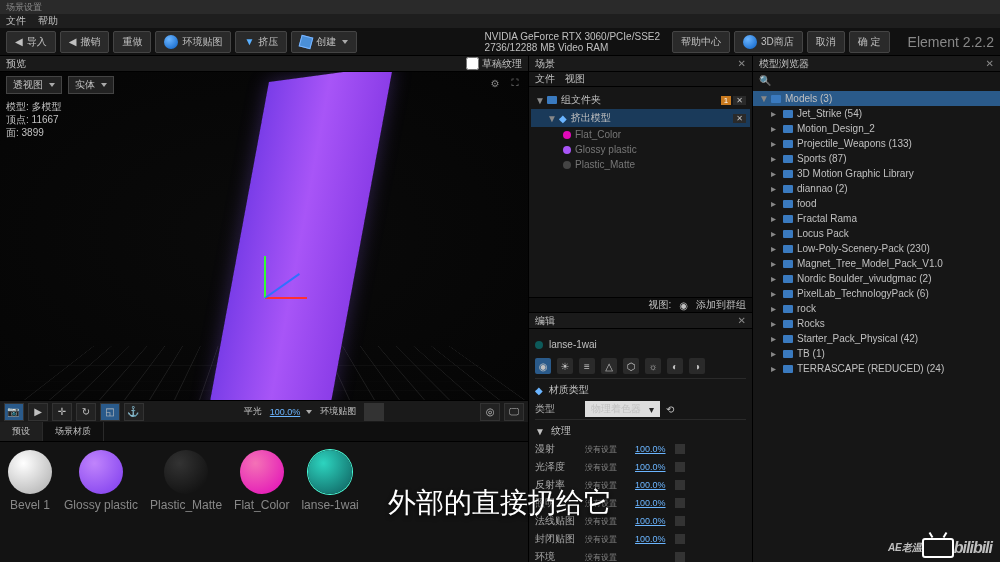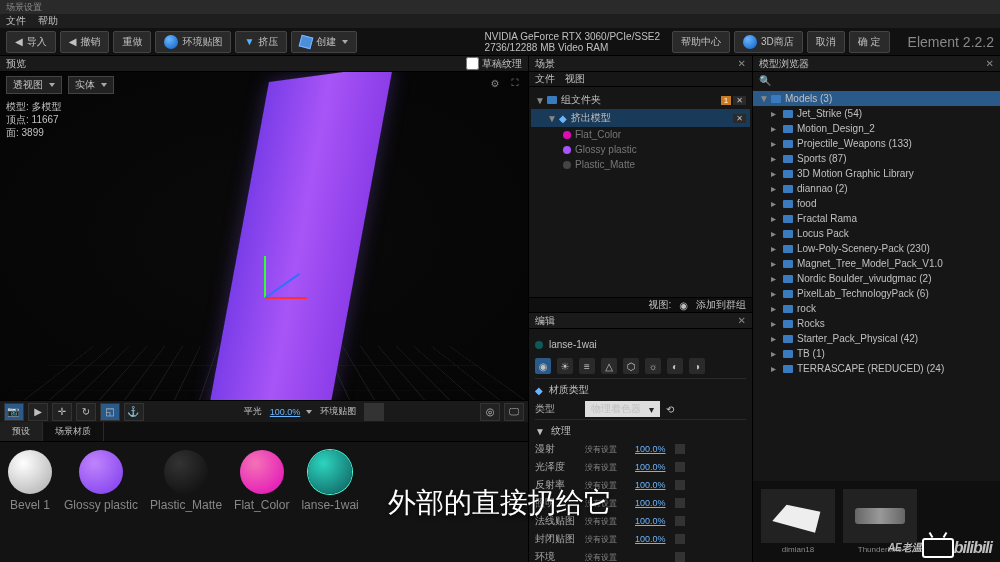--- a/index.html
+++ b/index.html
@@ -444,34 +444,20 @@
             <span class="folder-icon"></span>
             <span>TB (1)</span>
           </div>
           <div class="model-row" style="padding-left:18px">
             <span class="model-caret">▸</span>
             <span class="folder-icon"></span>
             <span>TERRASCAPE (REDUCED) (24)</span>
           </div>
         </div>
     </div>
-    <div class="thumbs">
-      <div class="thumb">
-        <div class="thumb-img">
-            <div style="width:40px;height:30px;background:#eee;transform:perspective(80px) rotateX(50deg) rotateZ(20deg)"></div>
-          </div>
-        <div class="thumb-label">dimian18</div>
-      </div>
-      <div class="thumb">
-        <div class="thumb-img">
-            <div style="width:50px;height:16px;background:linear-gradient(90deg,#666,#999,#666);border-radius:3px"></div>
-          </div>
-        <div class="thumb-label">Thunderbike</div>
-      </div>
-    </div>
   </div>
 </div>
 
 <div class="subtitle">外部的直接扔给它</div>
 <div class="watermark">
   <span>AE老温</span>
   <span class="bili-icon">
       <span class="bili-box"></span>
     </span>
   <span style="font-size:16px;letter-spacing:-1px">bilibili</span>

